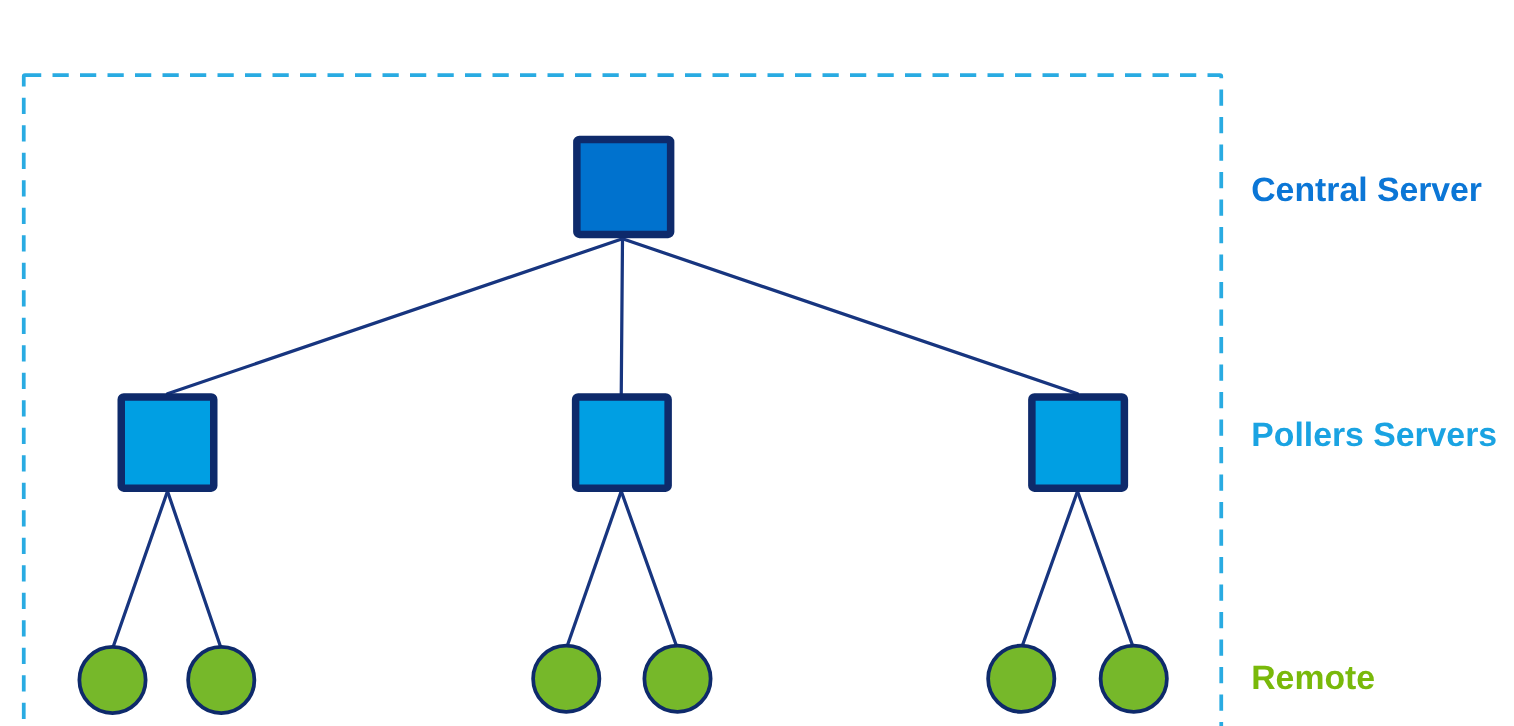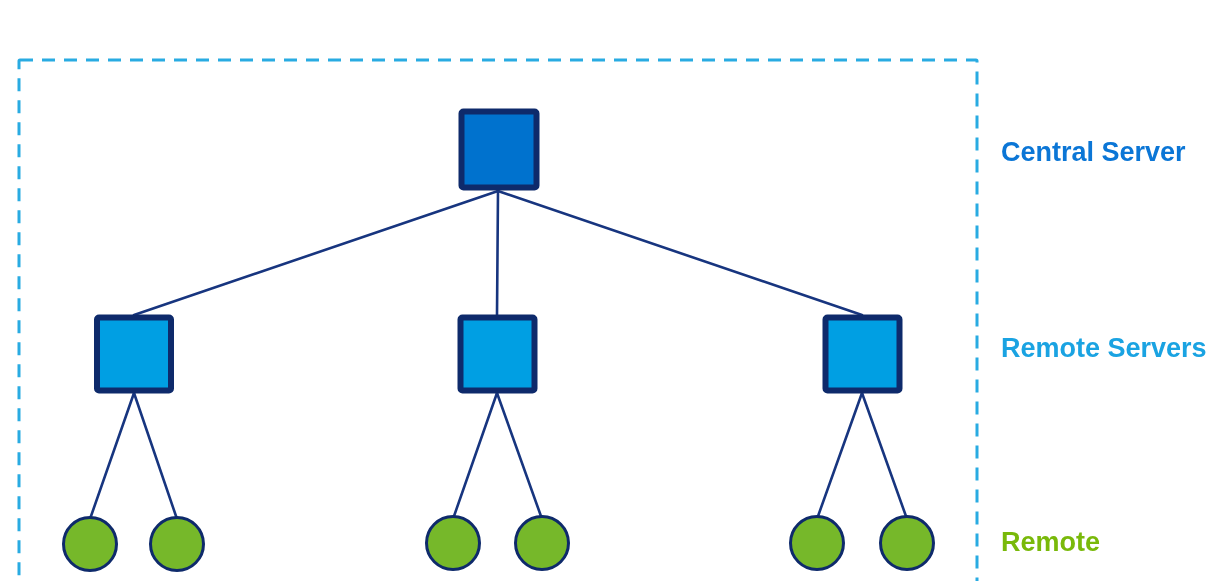--- a/index.html
+++ b/index.html
@@ -90,17 +90,17 @@
       <circle class="node-circle" cx="177" cy="499" r="26.5" fill="#76B82A" stroke="#0E2A6B"></circle>
       <circle class="node-circle" cx="453" cy="498" r="26.5" fill="#76B82A" stroke="#0E2A6B"></circle>
       <circle class="node-circle" cx="542" cy="498" r="26.5" fill="#76B82A" stroke="#0E2A6B"></circle>
       <circle class="node-circle" cx="817" cy="498" r="26.5" fill="#76B82A" stroke="#0E2A6B"></circle>
       <circle class="node-circle" cx="907" cy="498" r="26.5" fill="#76B82A" stroke="#0E2A6B"></circle>
     </g>
   </svg>
 
   <div class="tier-label central">Central Server</div>
 
-  <div class="tier-label remote">Remote Servers</div>
+  <div class="tier-label remote">Pollers Servers</div>
 
   <div class="tier-label pollers">Remote</div>
 
 </div>
 
 </body></html>

